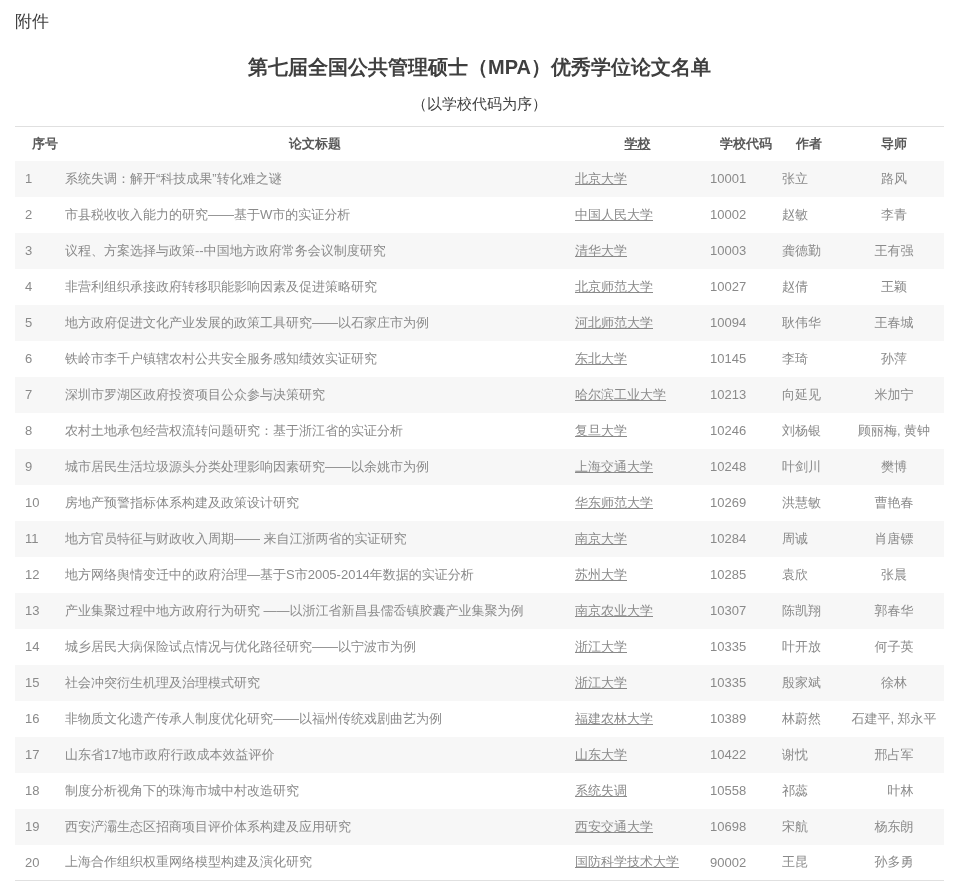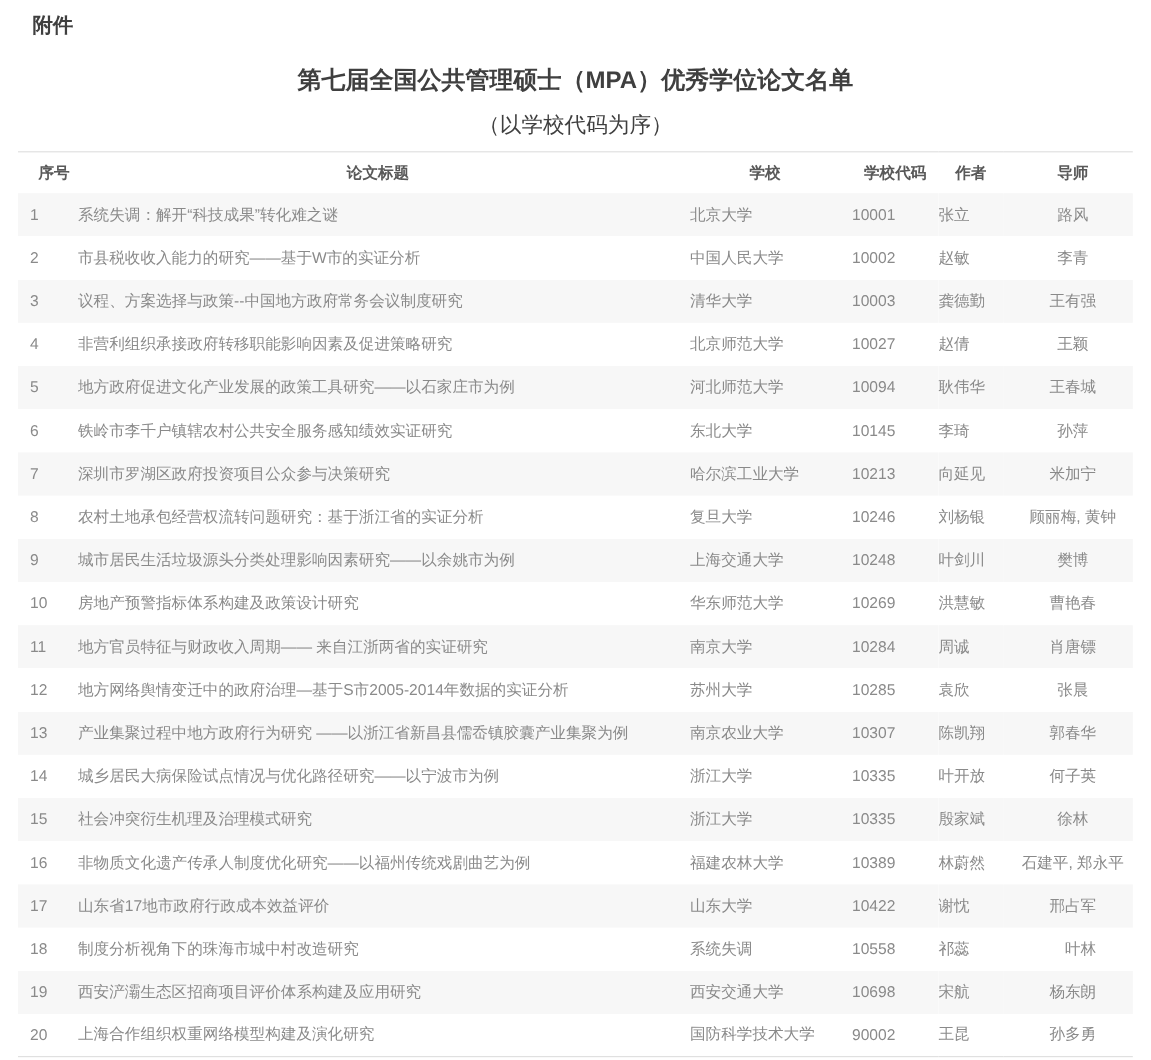--- a/index.html
+++ b/index.html
@@ -17,36 +17,35 @@
   }
   .page {
     width: 959px;
     height: 883px;
     padding: 10px 15px 0 15px;
     background: var(--bg);
     overflow: hidden;
   }
   .attachment {
     font-size: 17px;
-    font-weight: bold;
+    font-weight: normal;
     color: var(--text-dark);
     line-height: 24px;
-    margin-left: 12px;
   }
   .title {
     text-align: center;
     font-size: 20px;
     font-weight: bold;
     color: var(--text-dark);
     margin-top: 20px;
     line-height: 26px;
   }
   .subtitle {
     text-align: center;
-    font-size: 18px;
+    font-size: 15px;
     color: var(--text-dark);
     margin-top: 16px;
     line-height: 16px;
   }
   table.thesis-table {
     width: 929px;
     margin-top: 14px;
     border-collapse: collapse;
     table-layout: fixed;
     border-top: 1px solid var(--border);
@@ -66,21 +65,21 @@
     height: 36px;
     vertical-align: middle;
     font-size: 13px;
     color: var(--text-body);
     white-space: nowrap;
     overflow: hidden;
   }
   .thesis-table tbody tr:nth-child(odd) { background: var(--stripe); }
   .col-no      { width: 50px;  padding-left: 10px; }
   .col-title   { width: 500px; padding-left: 0; }
-  .col-school  { width: 135px; padding-left: 10px; }
+  .col-school  { width: 135px; padding-left: 10px; text-decoration: underline; }
   .col-code    { width: 82px;  padding-left: 10px; }
   .col-author  { width: 54px;  padding-left: 0; }
   .col-advisor { width: 108px; padding-left: 8px; text-align: center; }
 </style>
 </head>
 <body>
 
 <div class="page">
 
   <div class="attachment">附件</div>

